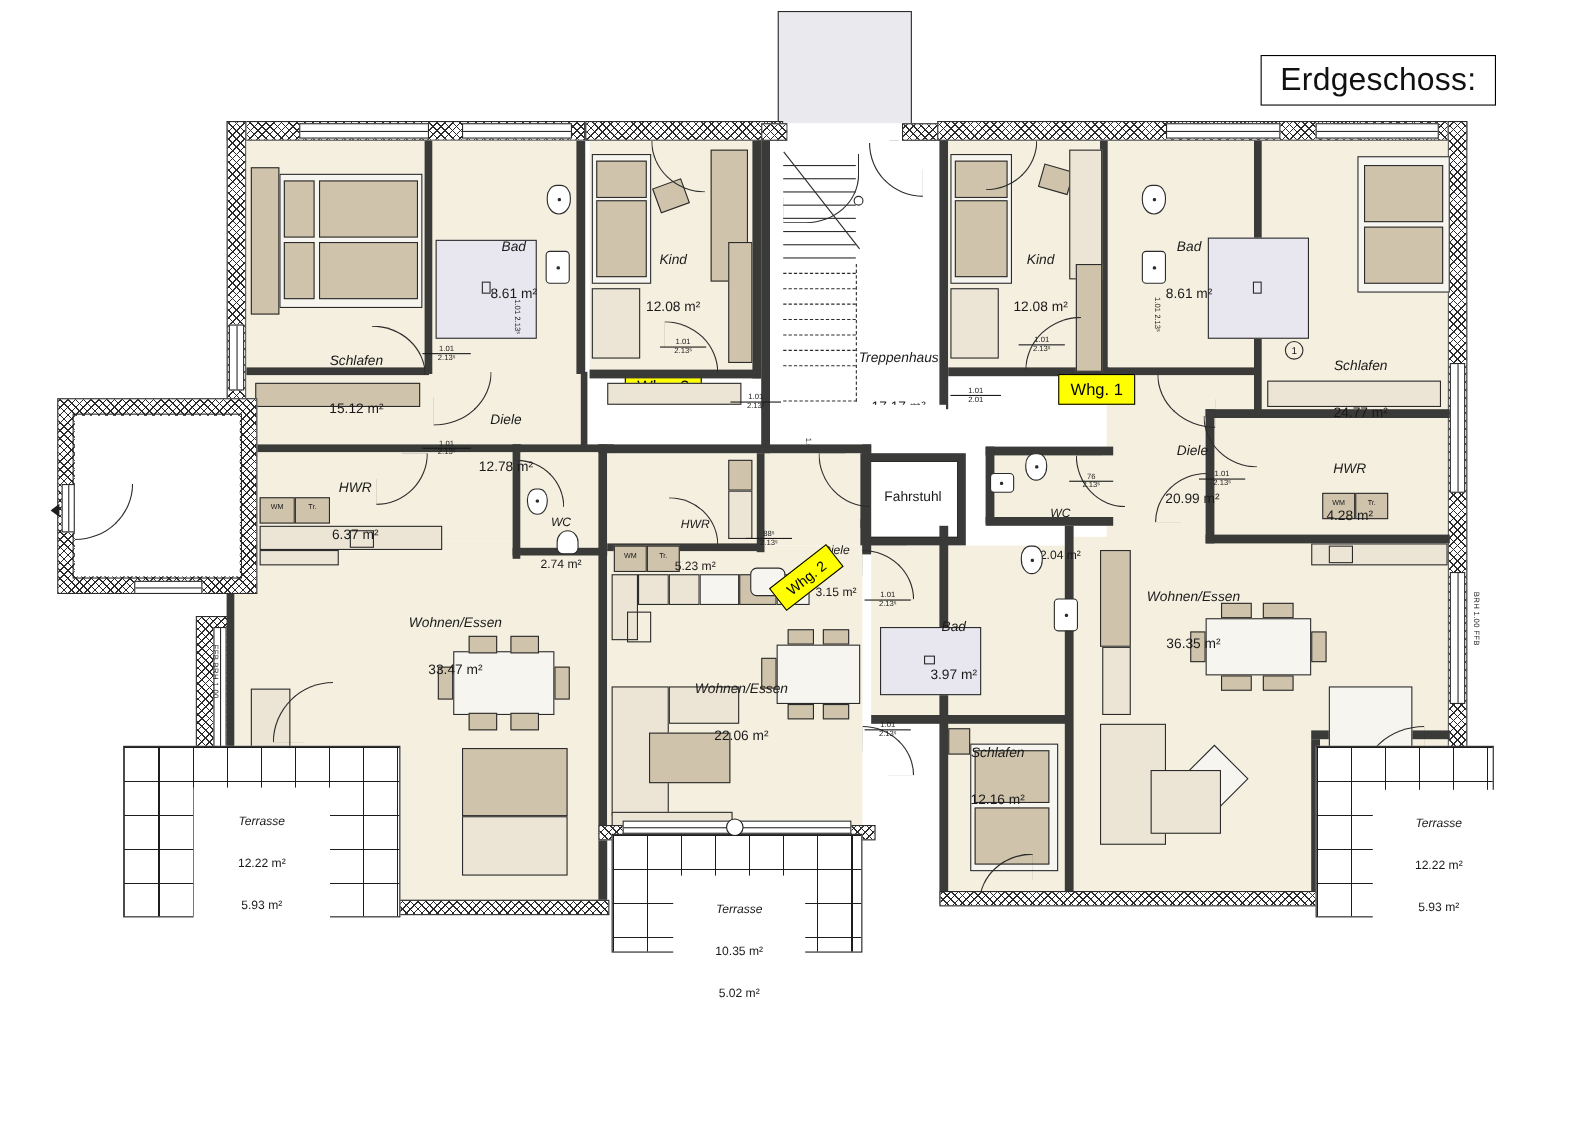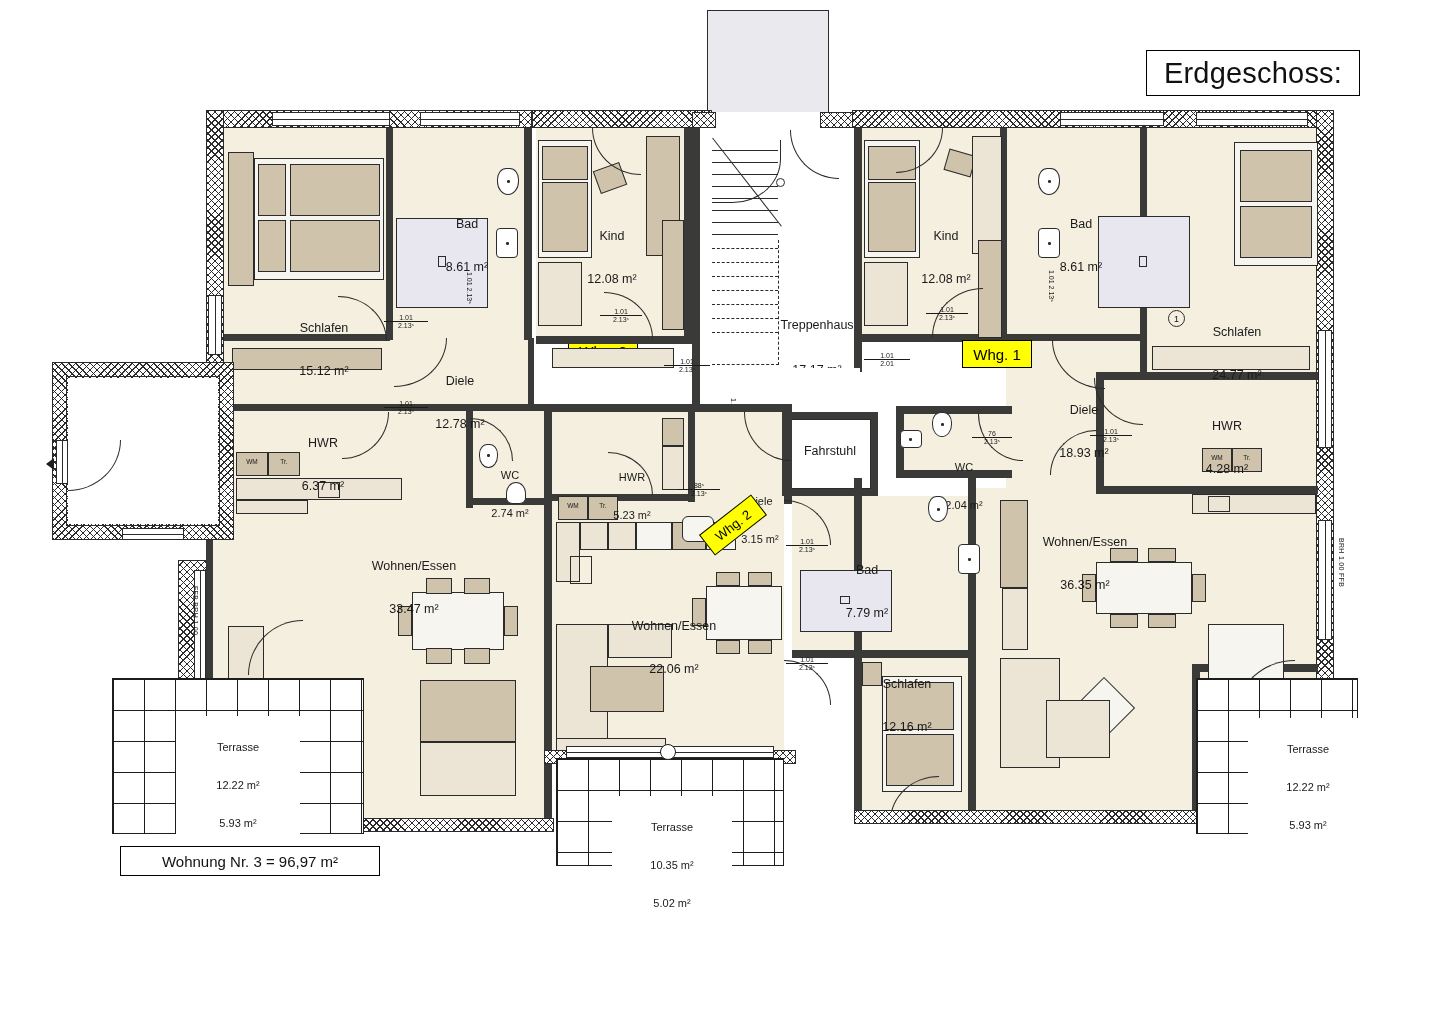--- a/index.html
+++ b/index.html
@@ -6,21 +6,21 @@
   body{width:1440px;height:1019px;position:relative;overflow:hidden;
        font-family:"Liberation Sans","DejaVu Sans",sans-serif;color:#111;}
 
   #plan{position:absolute;left:0;top:0;width:1440px;height:1019px;}
 
   .abs{position:absolute;}
 
   
   .lbl{position:absolute;text-align:center;line-height:1.15;color:#1a1a1a;
        white-space:pre;pointer-events:none;}
-  .lbl .nm{display:block;}
+  .lbl .nm{display:block;font-style:italic;}
   .lbl .ar{display:block;}
   .rm{font-size:12.5px;}
   .rm-s{font-size:11px;}
   .mini{font-size:6.5px;letter-spacing:.2px;}
 
   
   .boxed{position:absolute;border:1.6px solid #000;background:#fff;
          display:flex;align-items:center;justify-content:center;
          font-size:15px;white-space:nowrap;}
   #title-box{font-size:29px;padding:0 6px;letter-spacing:.2px;}
@@ -475,21 +475,21 @@
 
   <div class="arc arc-bl" style="left:1094px;top:378px;width:48px;height:46px;"></div>
   <div class="arc arc-tl" style="left:1050px;top:430px;width:46px;height:44px;"></div>
   <div class="dim" style="left:1090px;top:428px;width:42px;">
     <b>1.01</b>
       <div class="ln"></div>
       <b>2.13ˢ</b>
   </div>
   <div class="lbl rm" style="left:1026px;top:374px;width:116px;">
     <span class="nm">Diele</span>
-    <span class="ar">18.93 m²</span>
+    <span class="ar">20.99 m²</span>
   </div>
 
   <div class="furn" style="left:1202px;top:448px;width:30px;height:24px;"></div>
   <div class="lbl" style="left:1202px;top:454px;width:30px;font-size:6.5px;">WM</div>
   <div class="furn" style="left:1232px;top:448px;width:30px;height:24px;"></div>
   <div class="lbl" style="left:1232px;top:454px;width:30px;font-size:6.5px;">Tr.</div>
   <div class="furn-l" style="left:1192px;top:494px;width:124px;height:20px;"></div>
   <div class="outline" style="left:1208px;top:496px;width:22px;height:16px;"></div>
   <div class="lbl rm" style="left:1172px;top:390px;width:110px;">
     <span class="nm">HWR</span>
@@ -518,21 +518,21 @@
   <div class="sanitary sink" style="left:958px;top:544px;width:22px;height:30px;"></div>
   <div class="dot" style="left:968px;top:558px;"></div>
   <div class="arc arc-tr" style="left:784px;top:500px;width:46px;height:44px;"></div>
   <div class="dim" style="left:786px;top:538px;width:42px;">
     <b>1.01</b>
       <div class="ln"></div>
       <b>2.13ˢ</b>
   </div>
   <div class="lbl rm" style="left:812px;top:534px;width:110px;">
     <span class="nm">Bad</span>
-    <span class="ar">7.79 m²</span>
+    <span class="ar">3.97 m²</span>
   </div>
 
   <div class="furn-w" style="left:882px;top:676px;width:80px;height:116px;"></div>
   <div class="furn" style="left:886px;top:682px;width:68px;height:48px;"></div>
   <div class="furn" style="left:886px;top:734px;width:68px;height:52px;"></div>
   <div class="furn" style="left:862px;top:662px;width:20px;height:24px;"></div>
   <div class="arc arc-tr" style="left:784px;top:660px;width:46px;height:44px;"></div>
   <div class="dim" style="left:786px;top:656px;width:42px;">
     <b>1.01</b>
       <div class="ln"></div>
@@ -587,16 +587,15 @@
   <div class="abs" style="left:660px;top:744px;width:14px;height:14px;border:1.4px solid #1d1d1d;border-radius:50%;background:#fff;"></div>
 
   <div class="tile" style="left:1196px;top:678px;width:162px;height:156px;"></div>
   <div class="outline" style="left:1310px;top:802px;width:14px;height:13px;border-width:1.8px;"></div>
   <div class="lbl rm-s" style="left:1248px;top:718px;width:120px;background:#fff;">
     <span class="nm">Terrasse</span>
     <span class="ar">12.22 m²</span>
     <span class="ar">5.93 m²</span>
   </div>
 
-  <div class="boxed" style="left:120px;top:846px;width:258px;height:28px;">Wohnung Nr. 3 = 96,97 m²</div>
 
 
 </div>
 
 </body></html>

